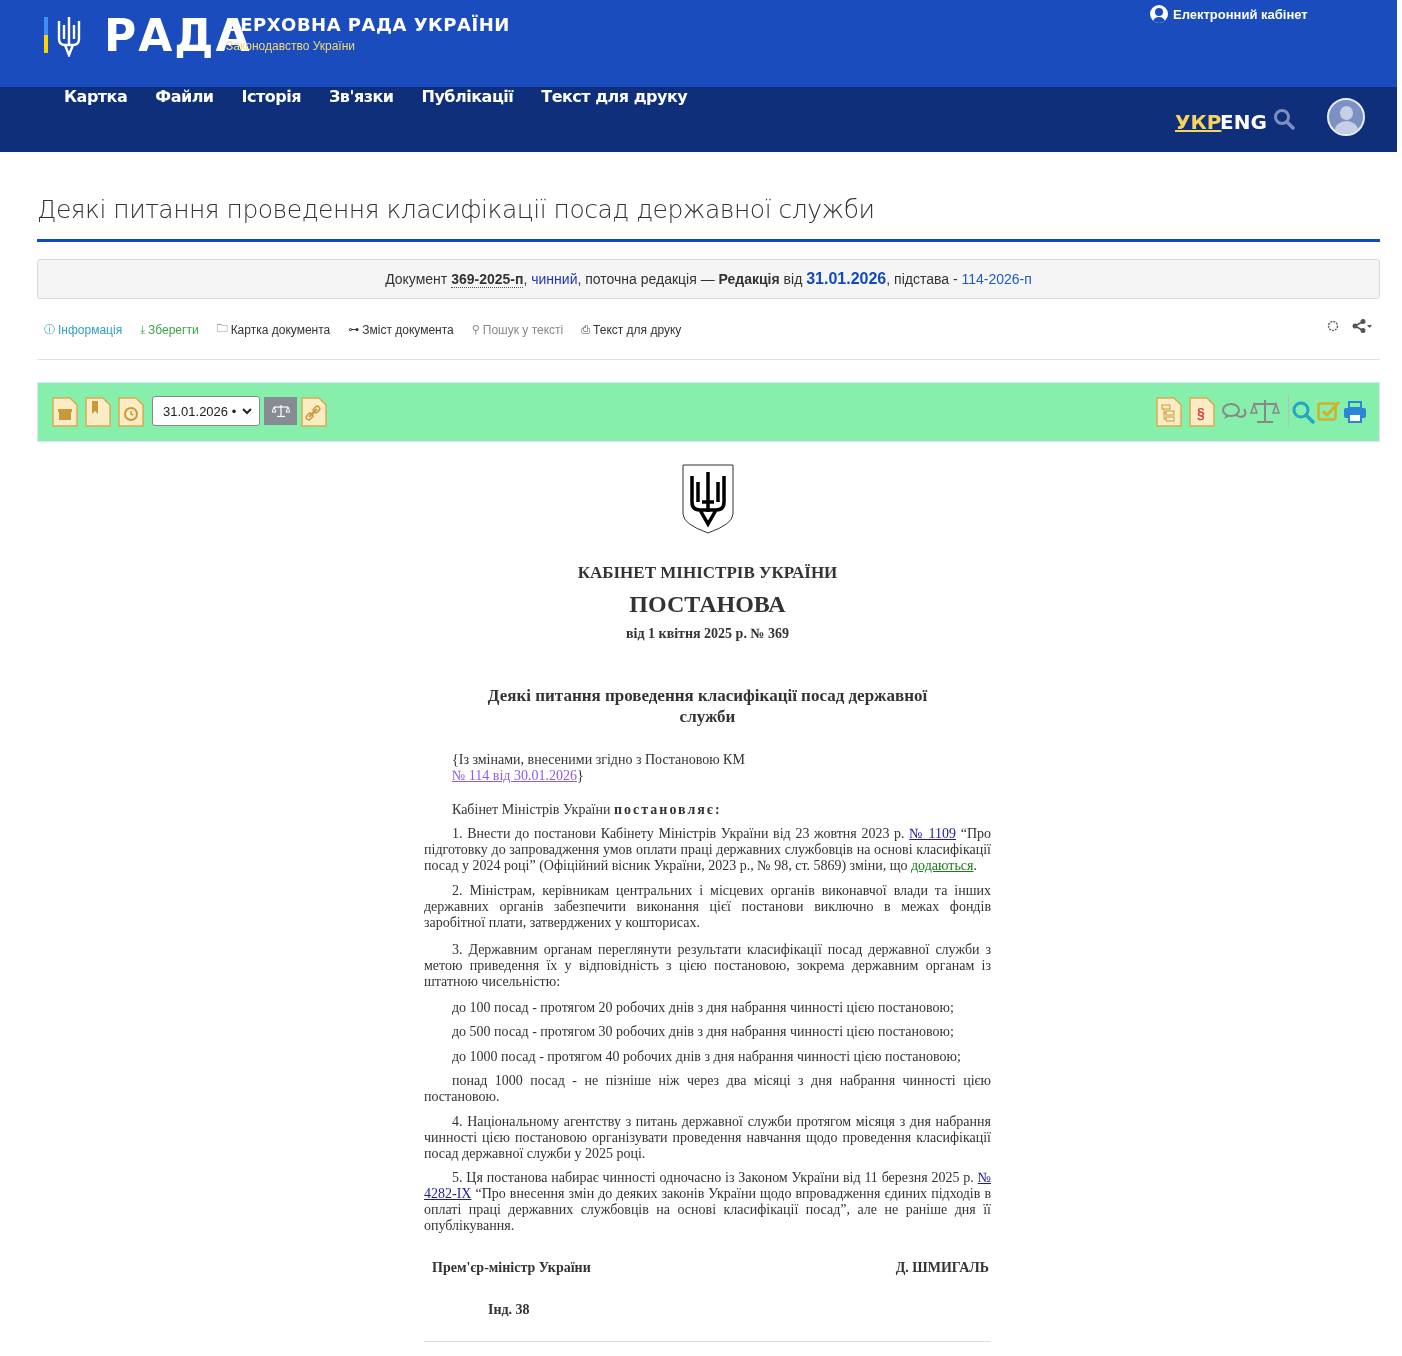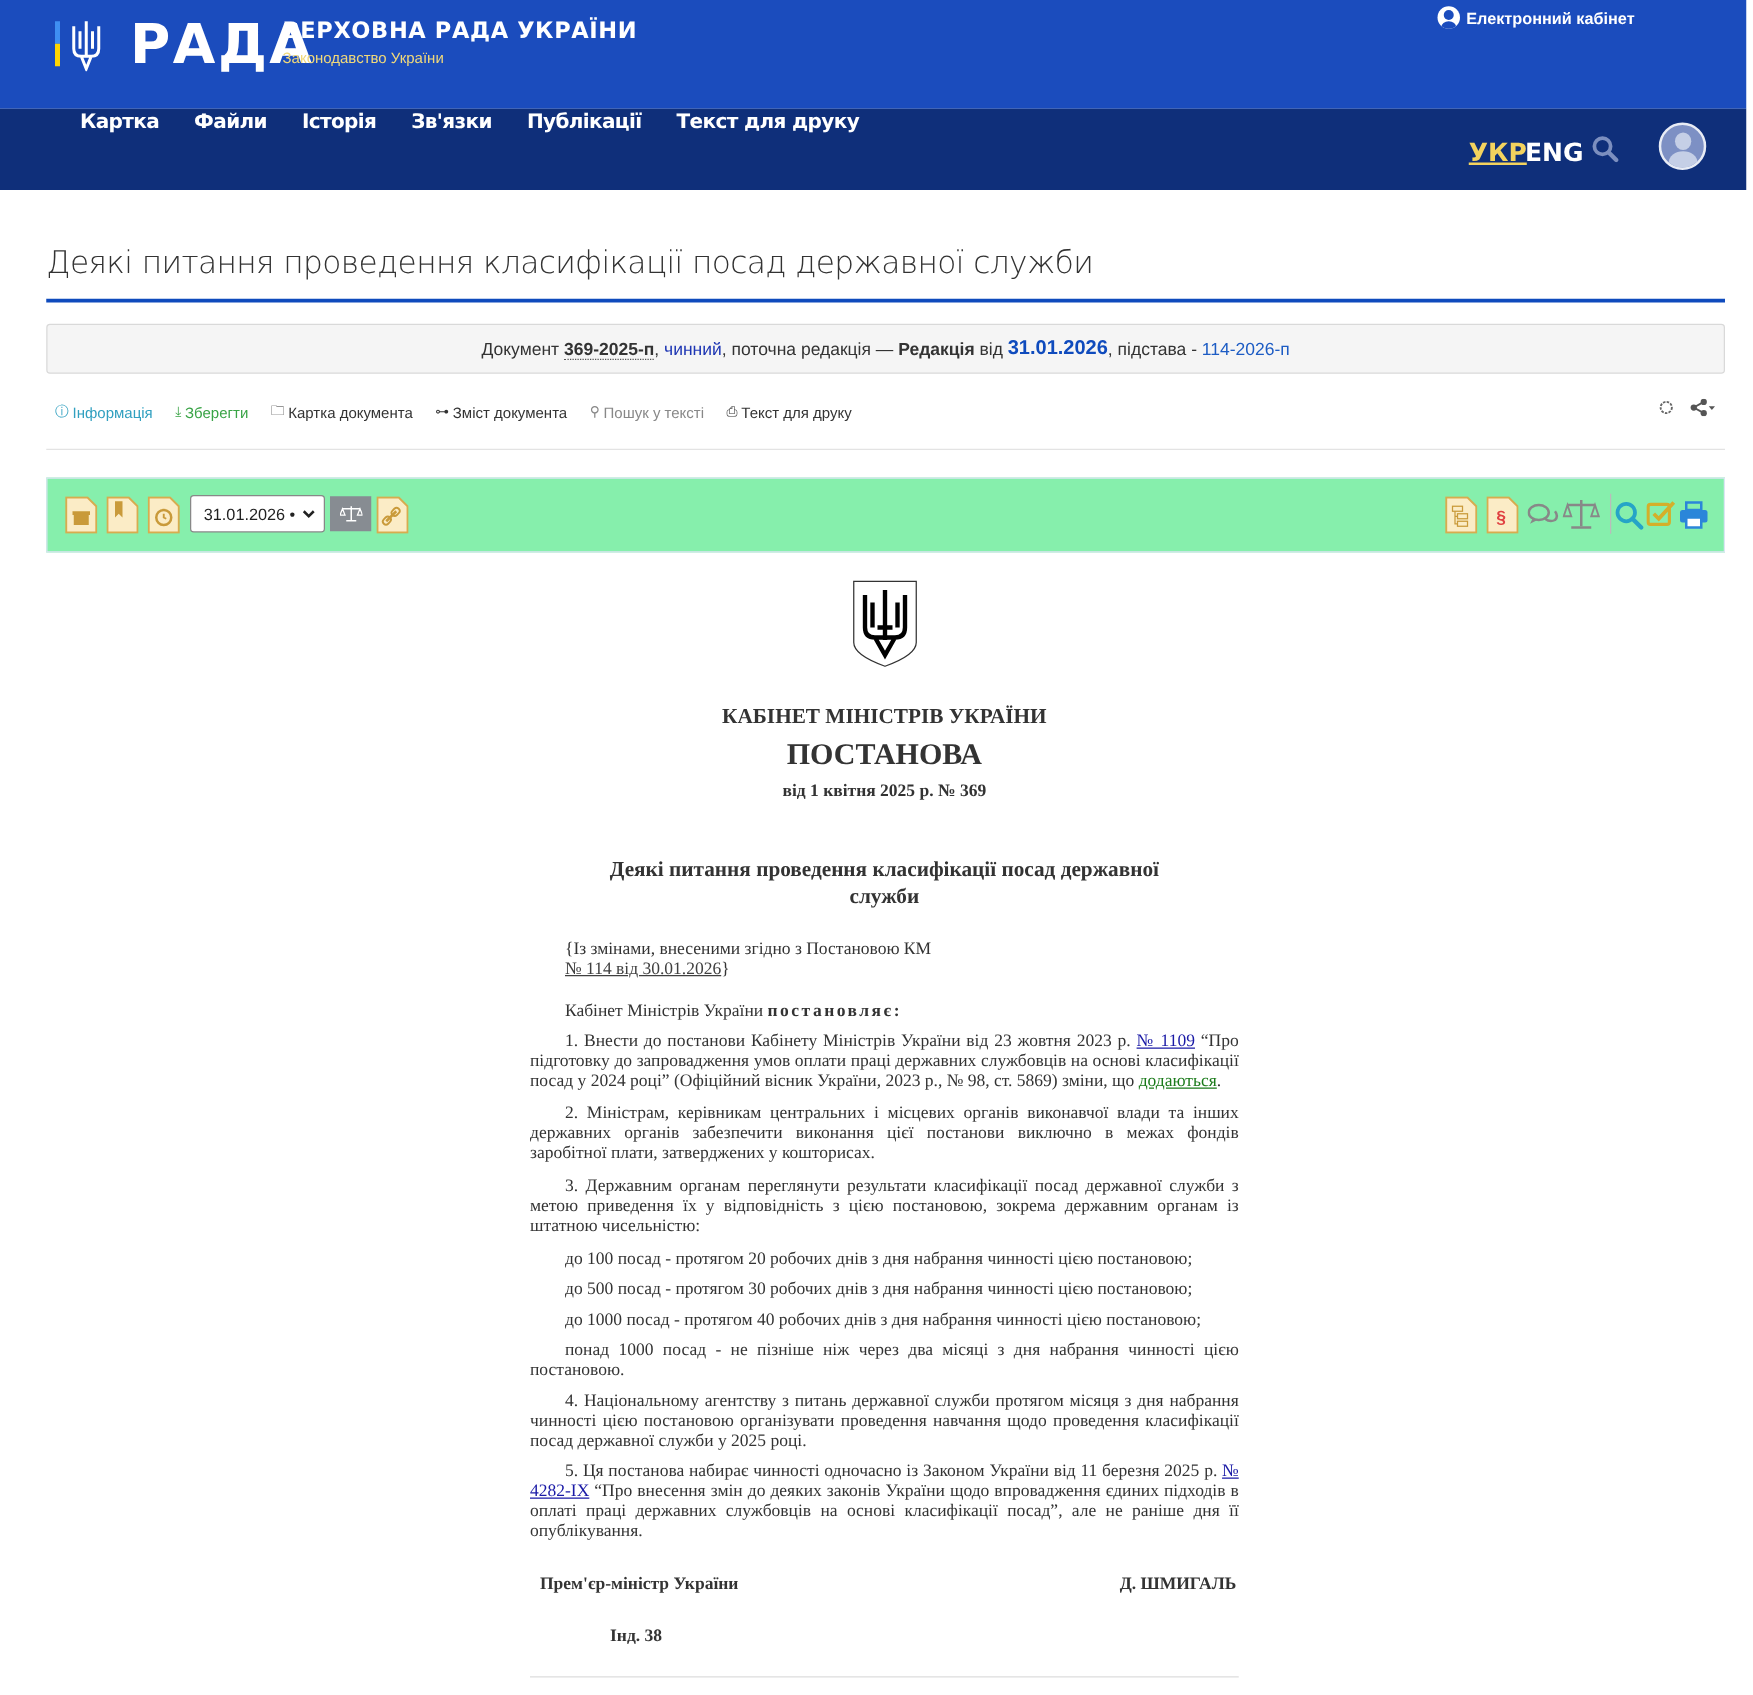--- a/index.html
+++ b/index.html
@@ -64,21 +64,21 @@
   .tb-sep { position: absolute; left: 1250px; top: 12px; width: 1px; height: 32px; background: #bbb; }
 
   
   .doc { position: absolute; left: 424px; top: 460px; width: 567px; font-family: "Liberation Serif", serif; color: #333; }
   .emblem { position: absolute; left: 258px; top: 4px; }
   .cab { position: absolute; left: 0; width: 567px; top: 103px; font-size: 17px; font-weight: bold; text-align: center; }
   .post { position: absolute; left: 0; width: 567px; top: 131px; font-size: 24px; font-weight: bold; text-align: center; }
   .date-line { position: absolute; left: 0; width: 567px; top: 166px; font-size: 14px; font-weight: bold; text-align: center; line-height: 16px; }
   .doc-title { position: absolute; left: 40px; width: 487px; top: 225px; font-size: 17px; font-weight: bold; text-align: center; line-height: 21px; }
   .amend { position: absolute; left: 28px; top: 292px; font-size: 14px; line-height: 16px; }
-  .amend a { color: #404040; text-decoration: underline; font-family: Liberation Serif, serif; }
+  .amend a { color: #8b5cf6; text-decoration: underline; font-family: Liberation Serif, serif; }
   .decrees { position: absolute; left: 28px; top: 342px; font-size: 14px; }
   .decrees b { letter-spacing: 2px; }
   .para { position: absolute; left: 0; width: 567px; font-size: 14px; line-height: 16px; text-align: justify; text-indent: 28px; }
   .para a { color: #1a1aa6; text-decoration: underline; }
   .para a.green { color: #1a7a1a; }
   .sign { position: absolute; top: 800px; font-size: 14px; font-weight: bold; }
   .ind { position: absolute; left: 64px; top: 842px; font-size: 14px; font-weight: bold; }
   .doc-rule { position: absolute; left: 0; top: 881px; width: 567px; height: 1px; background: #ddd; }
 </style>
 </head>

